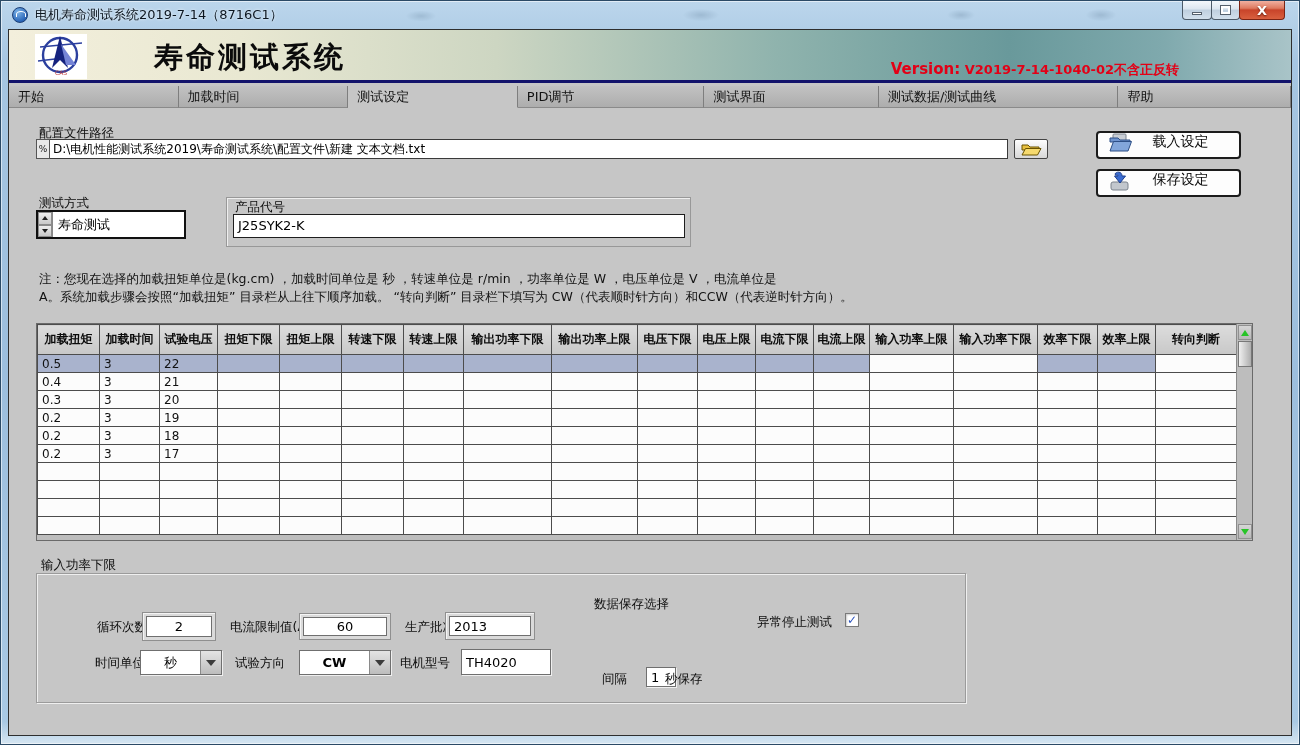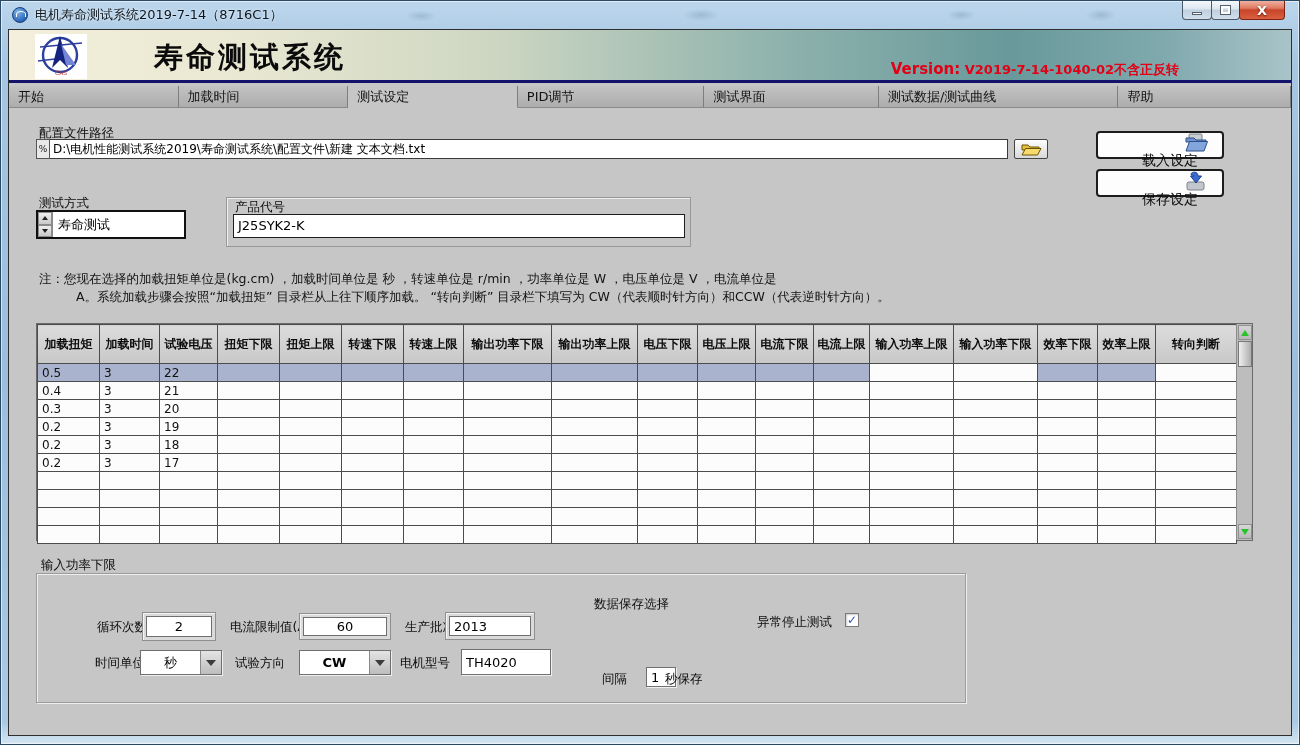--- a/index.html
+++ b/index.html
@@ -64,23 +64,23 @@
   .path-ctl { position:absolute; left:27px; top:31px; height:20px; display:flex; }
   .path-type { width:14px; height:20px; background:#e9e9e9; border:1px solid #555;
     font-size:9px; line-height:18px; text-align:center; color:#222; }
   .path-input { width:958px; height:20px; border:1px solid #3a3a3a; border-left:none;
     background:#fff; font-size:12px; line-height:18px; padding:0 3px;
     font-family:"DejaVu Sans","Liberation Sans",sans-serif; color:#000; white-space:nowrap; overflow:hidden; }
   .browse-btn { position:absolute; left:1005px; top:31px; width:34px; height:20px;
     background:linear-gradient(180deg,#fdfdfd,#d8d8d8); border:1px solid #444; border-radius:2px;
     display:flex; align-items:center; justify-content:center; }
 
-  .big-btn { position:absolute; left:1087px; width:128px; height:28px; background:#fdfdfd;
-    border:2px solid #1c1c1c; border-radius:4px; display:flex; align-items:flex-end;
-    font-size:14px; color:#0a0a0a;flex-direction:column; }
+  .big-btn { position:absolute; left:1087px; width:145px; height:28px; background:#fdfdfd;
+    border:2px solid #1c1c1c; border-radius:4px; display:flex; align-items:flex-start;
+    font-size:14px; color:#0a0a0a; }
   .big-btn .ic { margin:0 14px 0 10px; display:flex; }
   .big-btn .bl { flex:1; text-align:center; margin-right:24px; }
 
   
   .ring-ctl { position:absolute; left:27px; top:102px; width:150px; height:29px;
     border:2px solid #101010; border-radius:0; background:#fff; display:flex; }
   .spin-col { width:15px; background:#d2d2d2; border-right:1px solid #888;
     display:flex; flex-direction:column; }
   .spin-btn { flex:1; display:flex; align-items:center; justify-content:center;
     background:linear-gradient(180deg,#efefef,#c9c9c9); border:1px solid #8c8c8c; }
@@ -94,21 +94,21 @@
   .prod-input { position:absolute; left:6px; top:16px; width:452px; height:24px;
     border:1px solid #1e1e1e; background:#fff; font-size:13px; line-height:22px; padding:0 4px; }
 
   .note { position:absolute; left:30px; font-size:12.5px; color:#121212; white-space:nowrap; }
 
   
   .table-wrap { position:absolute; left:27px; top:215px; width:1217px; height:218px;
     border:1px solid #6a6a6a; background:#bdbdbd; }
   table.steps { border-collapse:collapse; table-layout:fixed; }
   table.steps th { background:linear-gradient(180deg,#dcdcdc,#c8c8c8); border:1px solid #4c4c4c;
-    height:39px; font-size:12px; font-weight:bold; color:#0b0b0b; padding:0 2px; overflow:hidden; white-space:nowrap;margin-left:20px; }
+    height:30px; font-size:12px; font-weight:bold; color:#0b0b0b; padding:0 2px; overflow:hidden; white-space:nowrap;margin-left:20px; }
   table.steps td { background:#fcfcfc; border:1px solid #4c4c4c; height:18px; font-size:12px;
     color:#111; padding:0 0 0 4px; overflow:hidden; white-space:nowrap; }
   table.steps td.hl { background:#a9b3cd; }
   .vscroll { position:absolute; top:0; right:0; width:16px; height:216px; background:#bdbdbd;
     border-left:1px solid #8a8a8a; }
   .sb-btn { position:absolute; left:1px; width:14px; height:15px;
     background:linear-gradient(180deg,#d6d6d6,#b8b8b8); border:1px solid #909090;
     display:flex; align-items:center; justify-content:center; }
   .sb-up { top:1px; } .sb-dn { bottom:1px; }
   .g-up { width:0; height:0; border-left:4px solid transparent; border-right:4px solid transparent; border-bottom:6px solid #27c427; }
@@ -240,21 +240,21 @@
         </div>
         <div class="ring-val">寿命测试</div>
       </div>
 
       <div class="prod-group">
         <div class="lbl" style="left:8px; top:1px;">产品代号</div>
         <div class="prod-input">J25SYK2-K</div>
       </div>
 
       <div class="note" style="top:163px;">注：您现在选择的加载扭矩单位是(kg.cm) ，加载时间单位是 秒 ，转速单位是 r/min ，功率单位是 W ，电压单位是 V ，电流单位是</div>
-      <div class="note" style="top:181px;margin-left:37px;">A。系统加载步骤会按照“加载扭矩” 目录栏从上往下顺序加载。 “转向判断” 目录栏下填写为 CW（代表顺时针方向）和CCW（代表逆时针方向）。</div>
+      <div class="note" style="top:181px;">A。系统加载步骤会按照“加载扭矩” 目录栏从上往下顺序加载。 “转向判断” 目录栏下填写为 CW（代表顺时针方向）和CCW（代表逆时针方向）。</div>
 
       <div class="table-wrap">
         <table class="steps">
             <colgroup>
               <col style="width: 62px;">
               <col style="width: 60px;">
               <col style="width: 58px;">
               <col style="width: 62px;">
               <col style="width: 62px;">
               <col style="width: 62px;">

